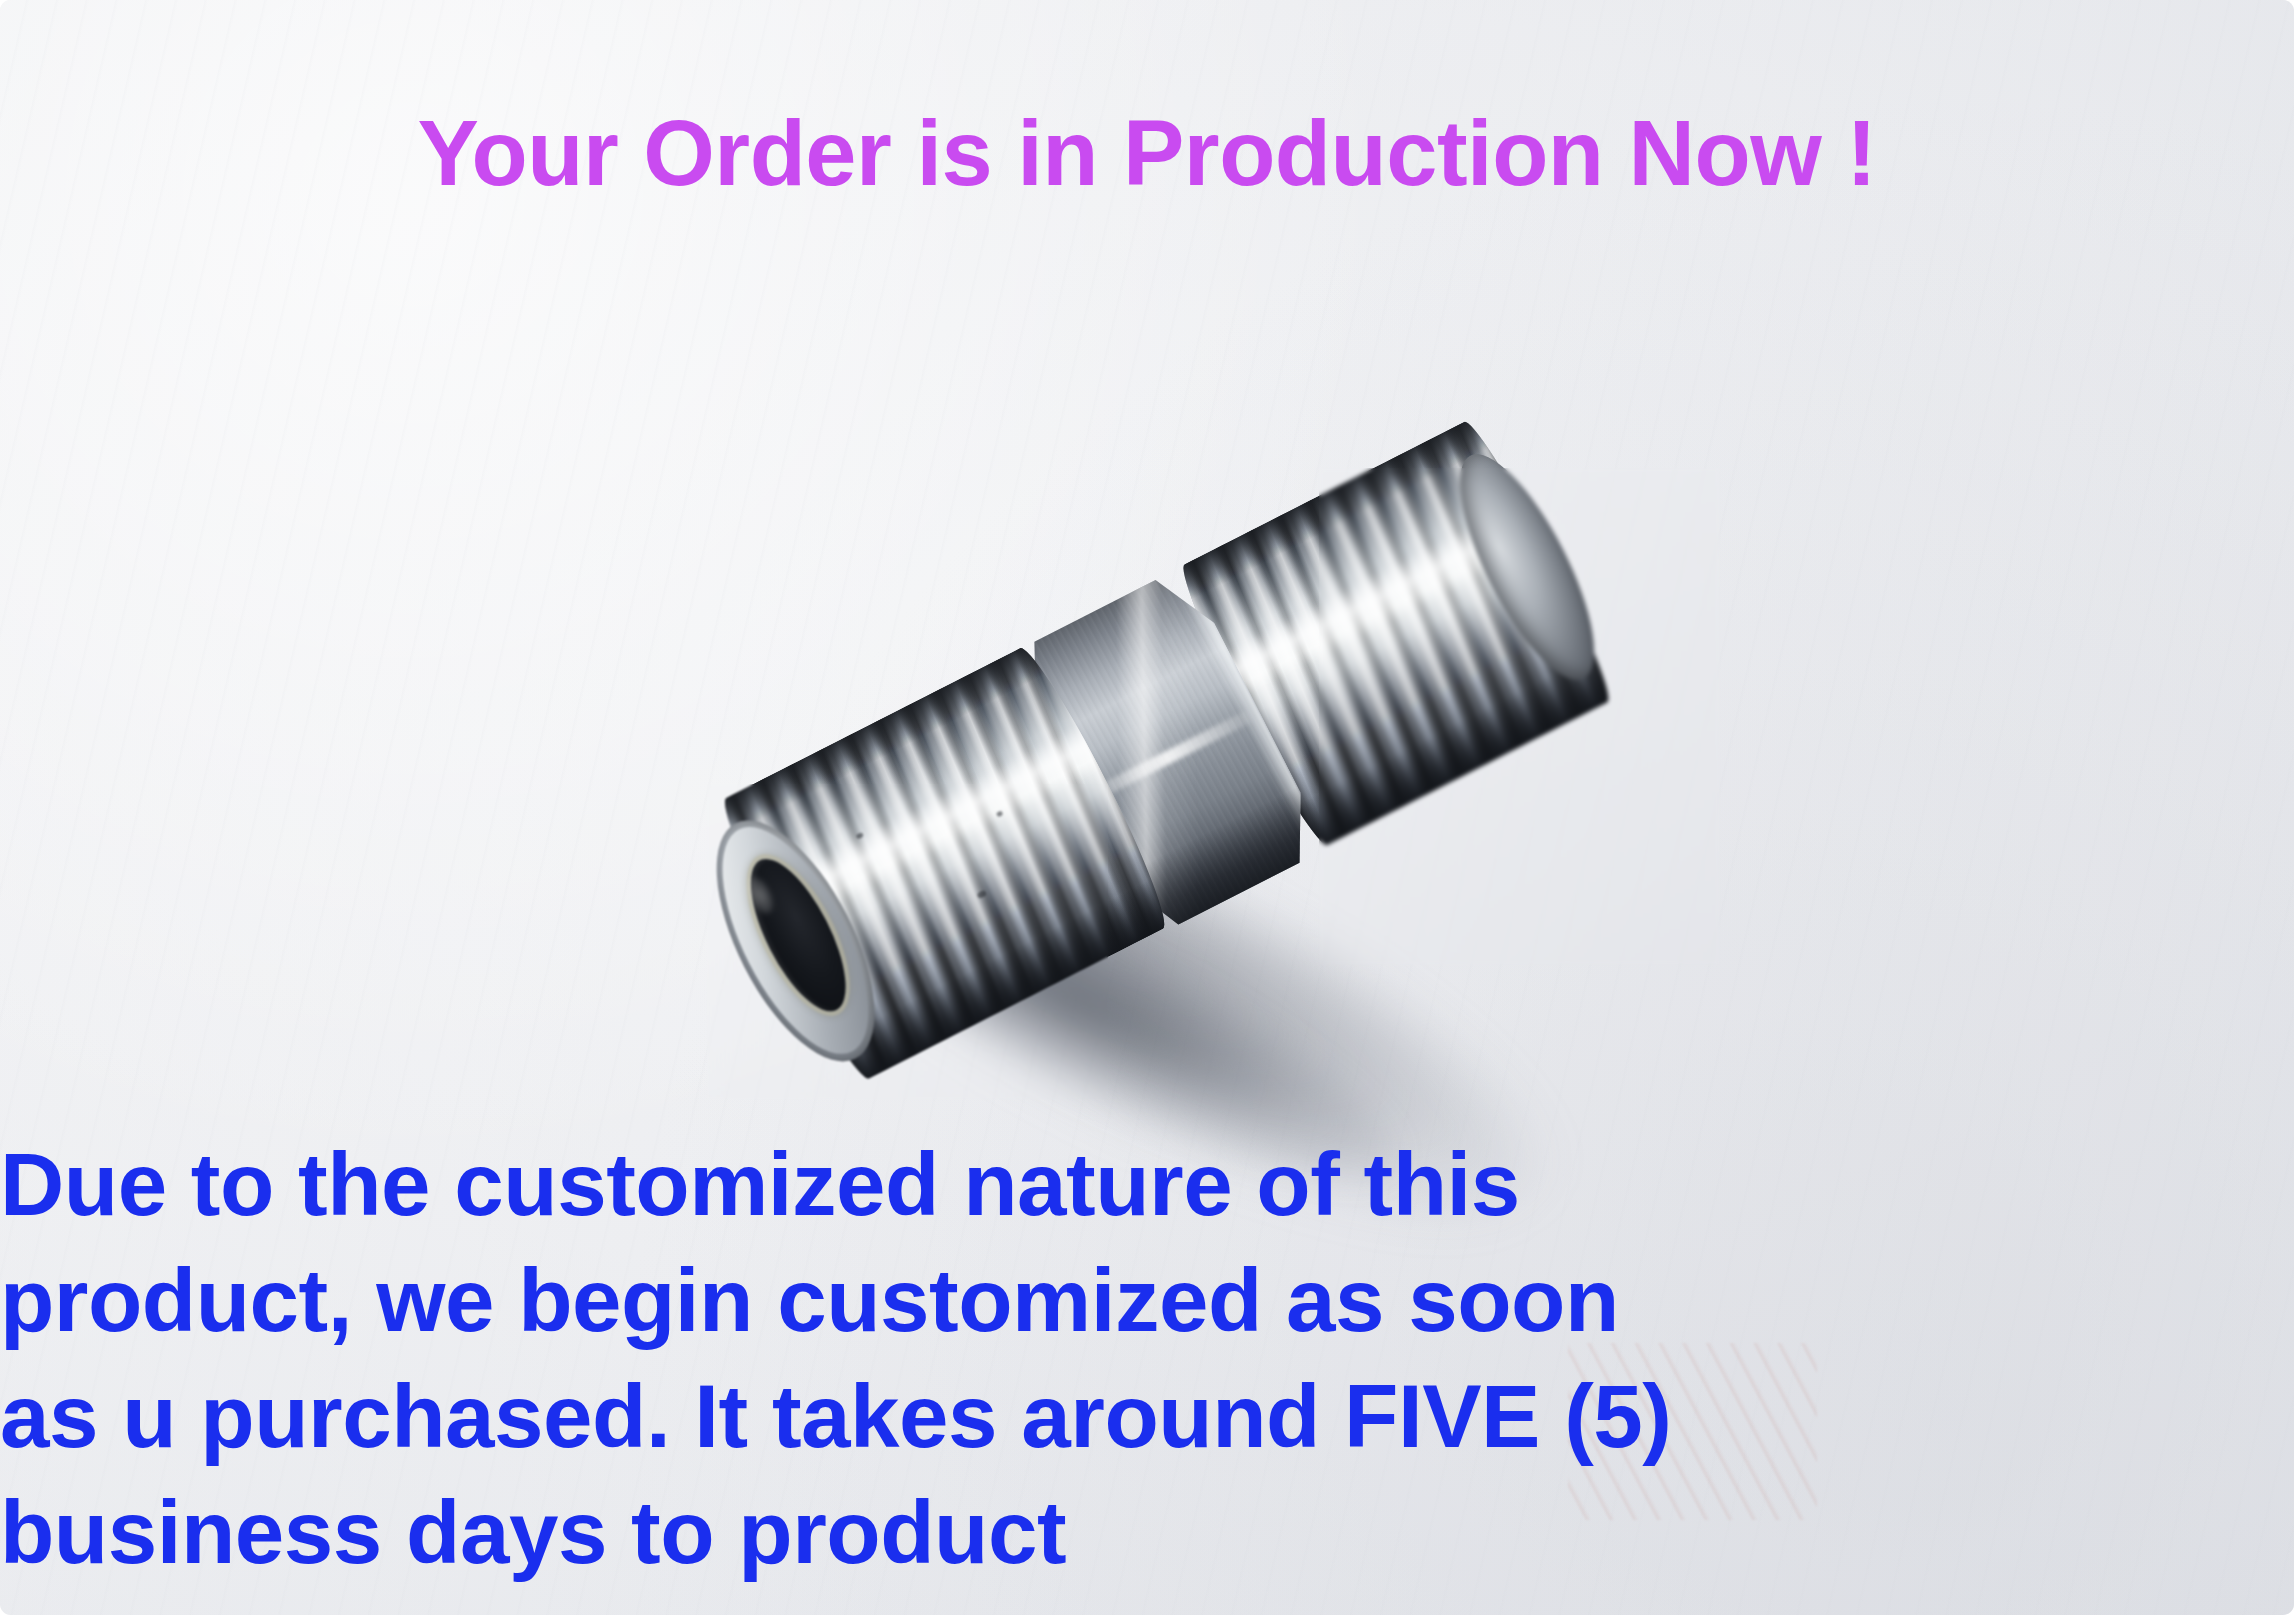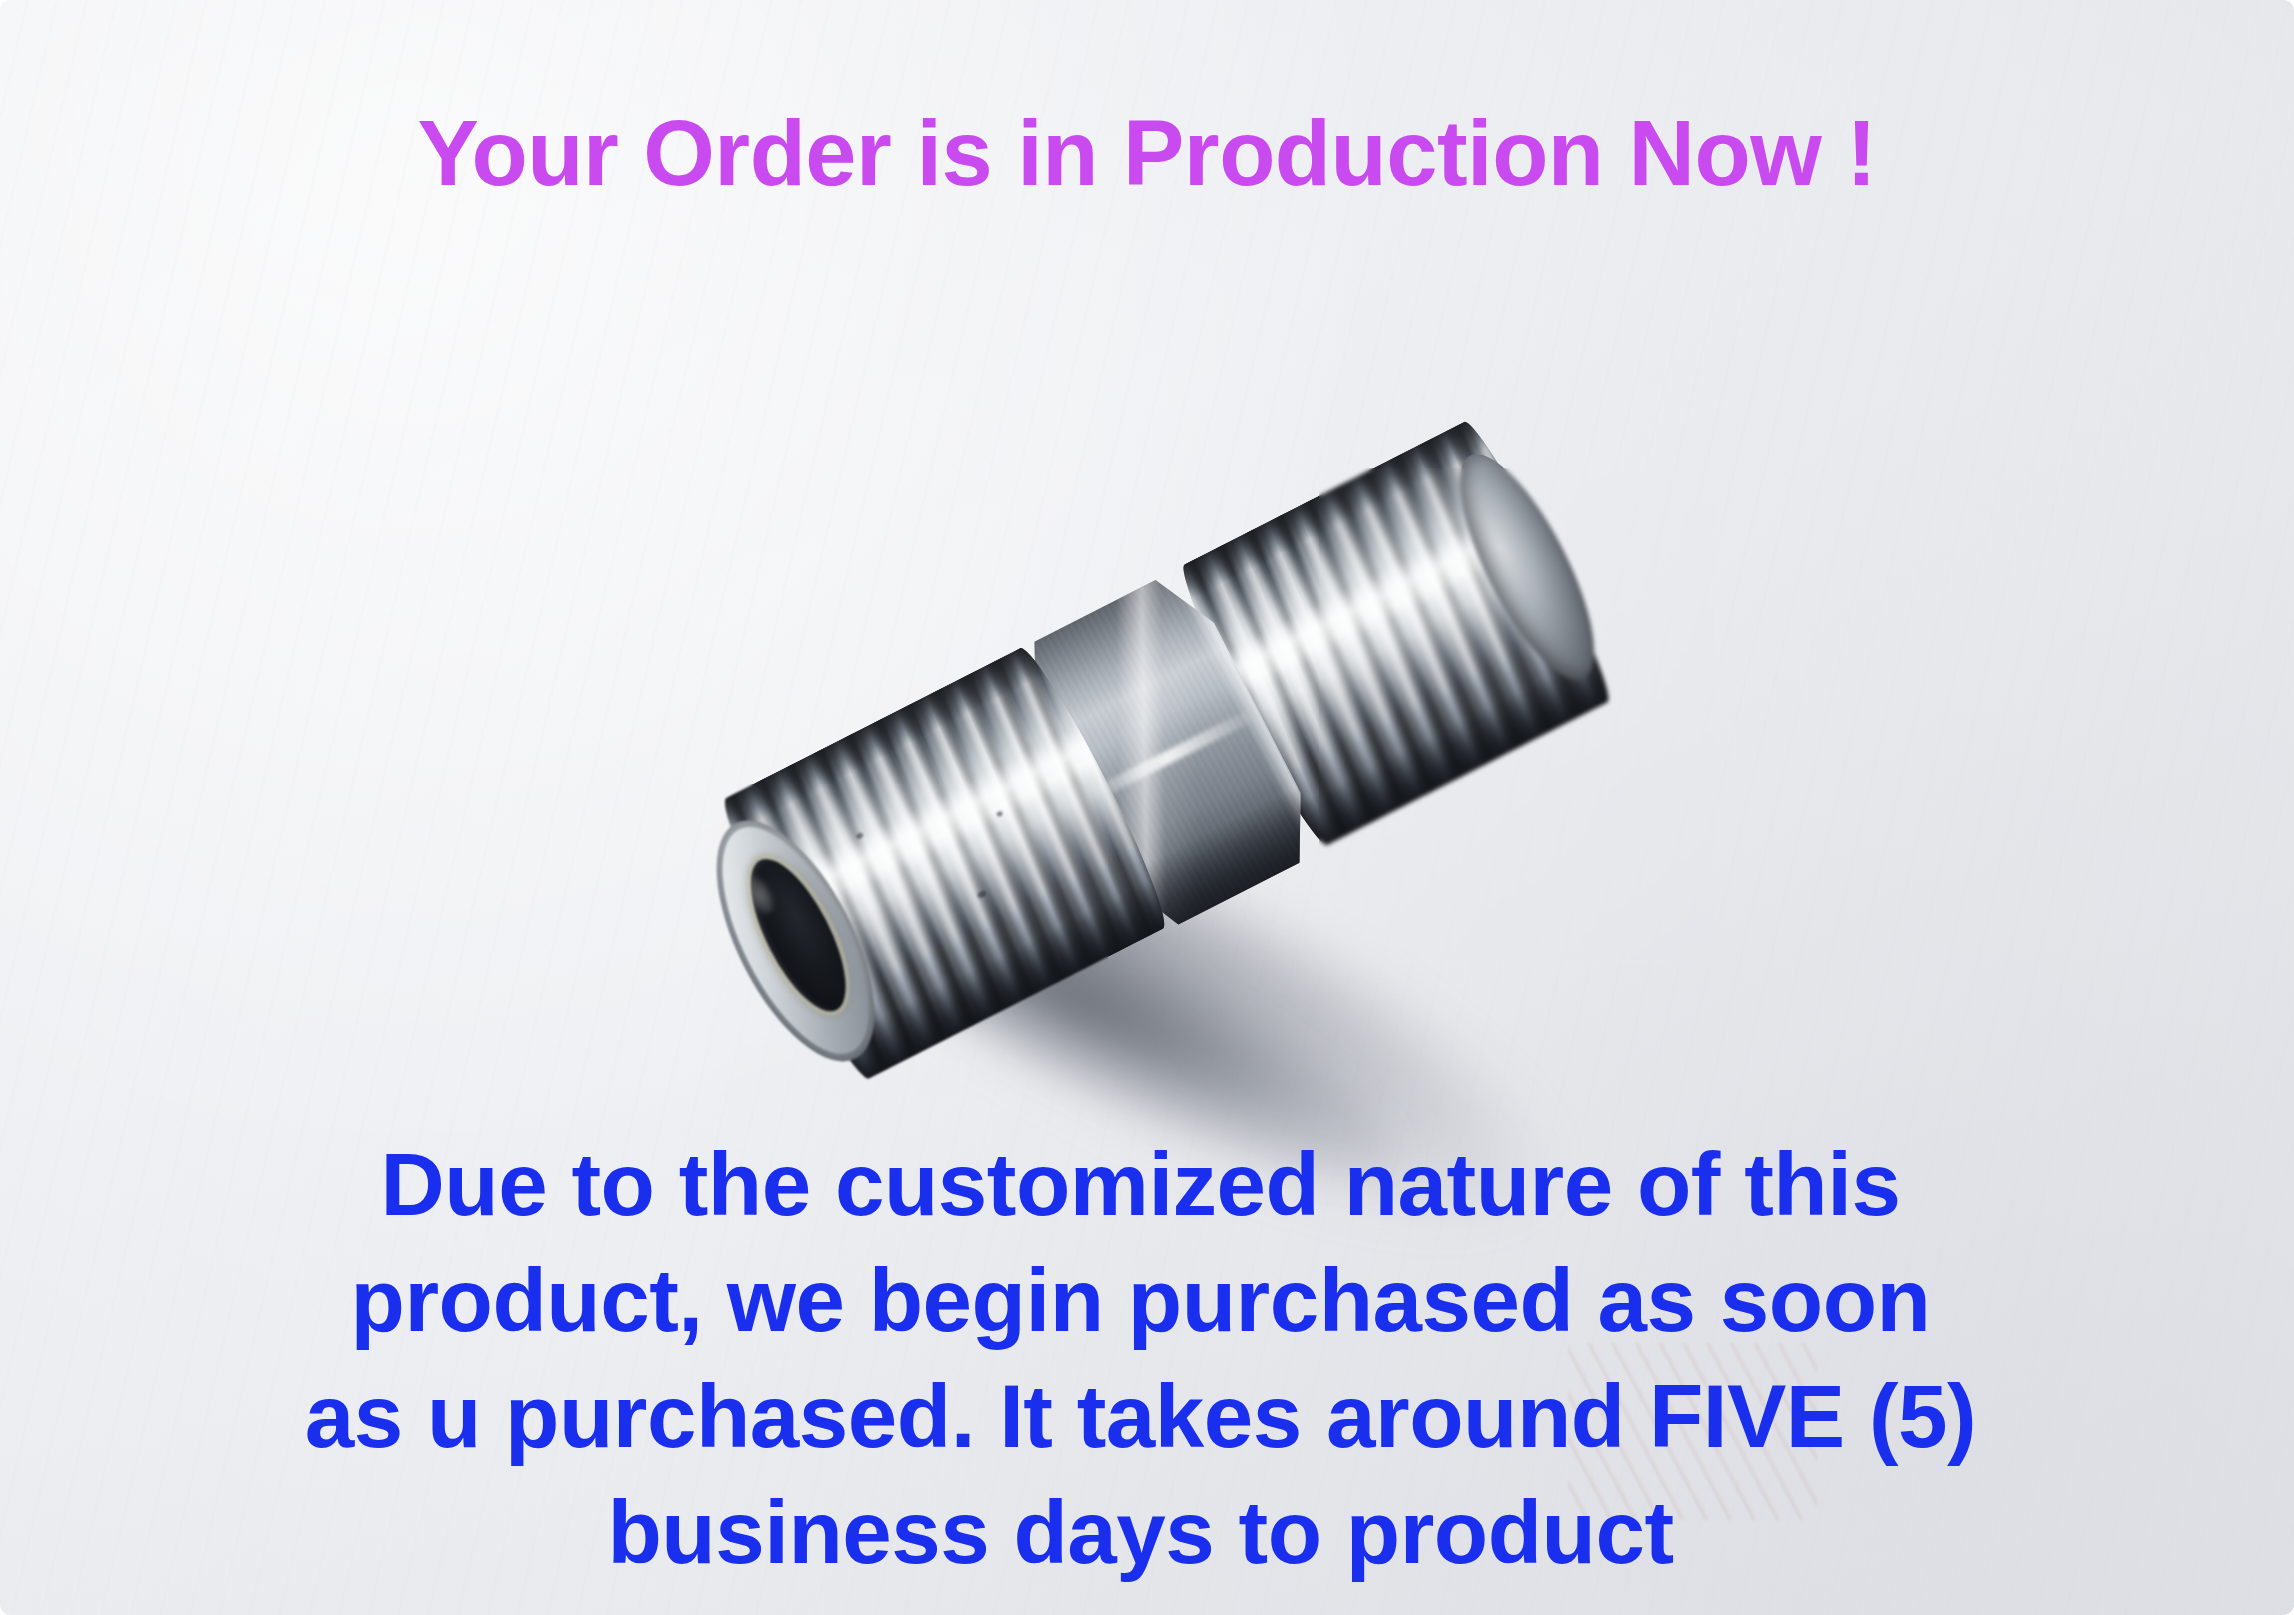--- a/index.html
+++ b/index.html
@@ -315,21 +315,21 @@
     width: 401px; height: 315px;
     backdrop-filter: blur(1.3px);
     pointer-events: none;
   }
 
   
   .body-copy {
     position: absolute;
     left: 0; right: 13px;
     top: 1126px;
-    text-align: center;
+    text-align: left;
     font-size: 89px;
     font-weight: 700;
     line-height: 116px;
     letter-spacing: -0.5px;
   }
   .body-line { display: block; white-space: nowrap; }
 </style>
 </head>
 <body>
 
@@ -385,19 +385,19 @@
       <div class="bore-glint"></div>
 
     </div>
 
     <div class="dof-far"></div>
     <div class="dof-near"></div>
   </div>
 
   <div class="body-copy" style="color: rgb(26, 46, 238);">
     <span class="body-line">Due to the customized nature of this</span>
-    <span class="body-line">product, we begin purchased as soon</span>
+    <span class="body-line">product, we begin customized as soon</span>
     <span class="body-line">as u purchased. It takes around FIVE (5)</span>
     <span class="body-line">business days to product</span>
   </div>
 
 </div>
 
 
 </body></html>

